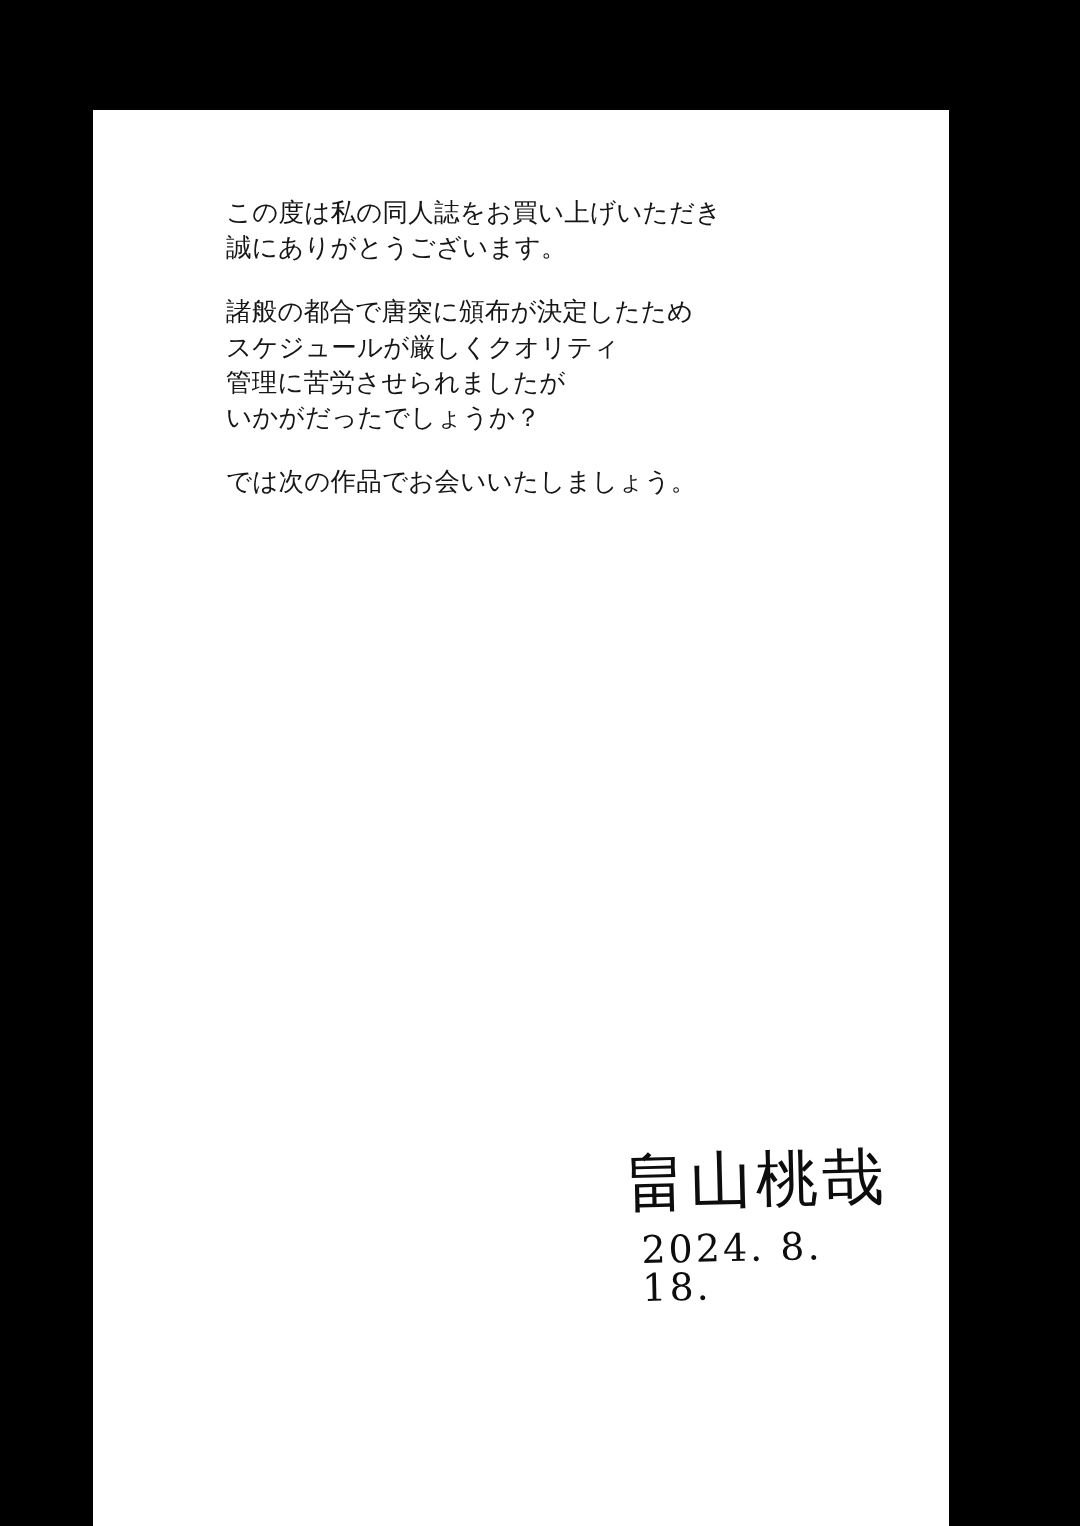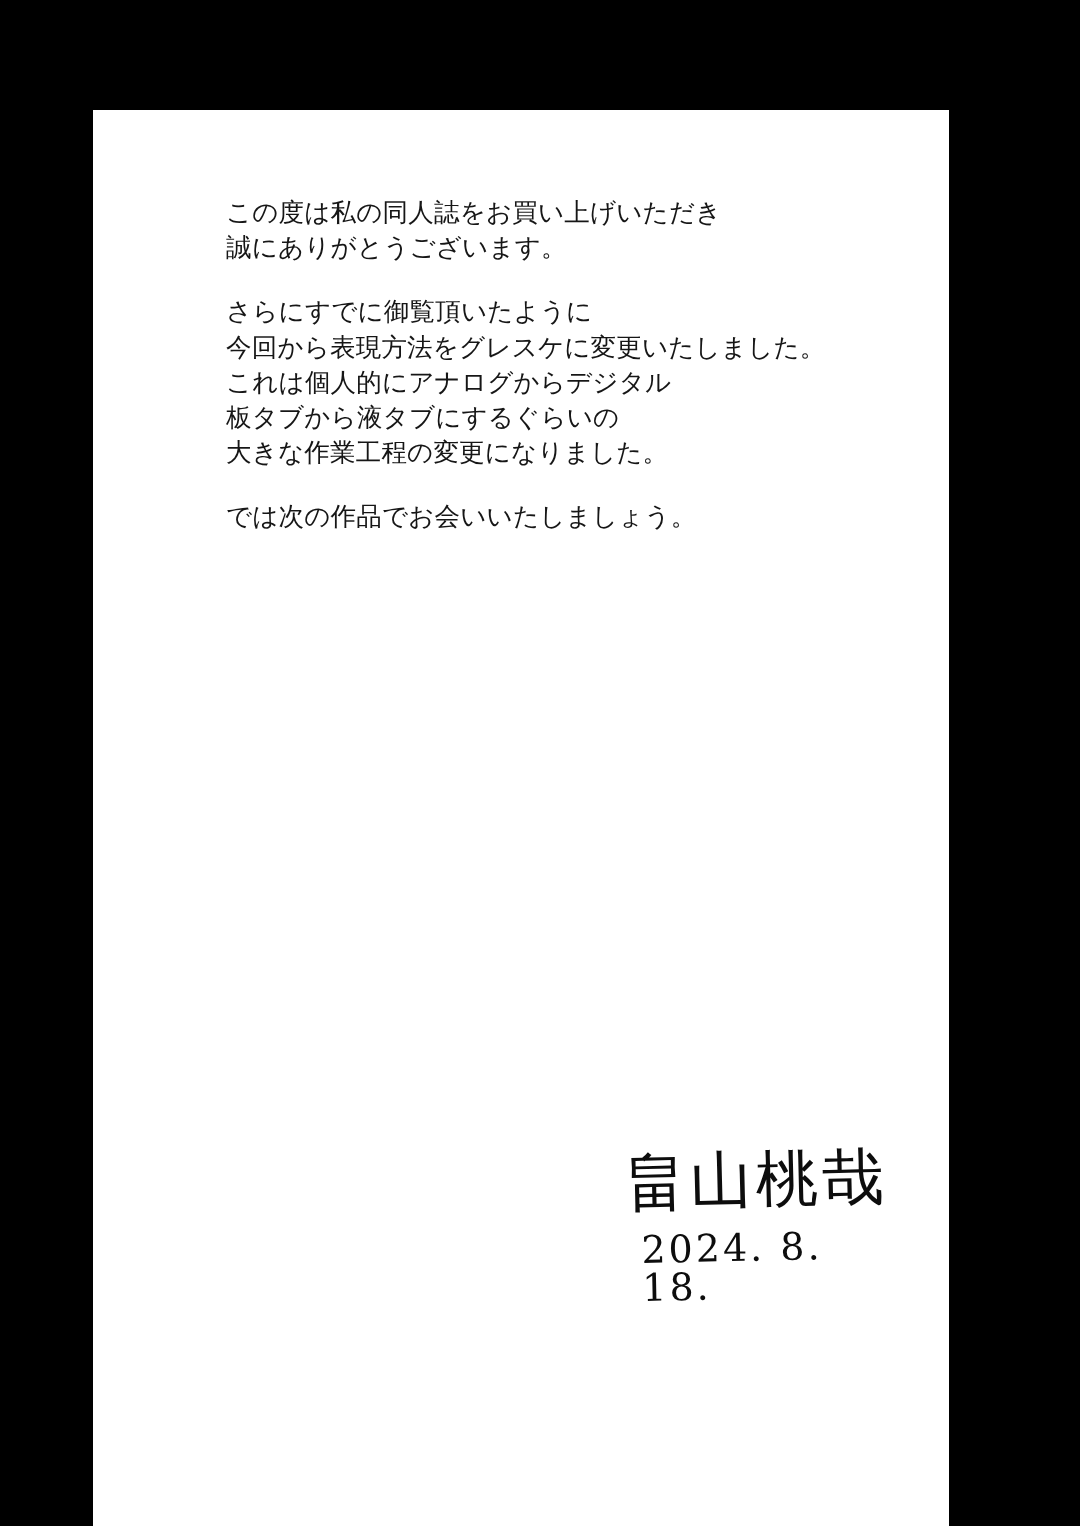--- a/index.html
+++ b/index.html
@@ -69,25 +69,24 @@
   }
 </style>
 </head>
 <body>
 
 <div class="page">
 
   <div class="afterword-body">
     <p class="para">この度は私の同人誌をお買い上げいただき
 誠にありがとうございます。</p>
-    <p class="para">さらにすでに御覧頂いたように
-今回から表現方法をグレスケに変更いたしました。
-これは個人的にアナログからデジタル
-板タブから液タブにするぐらいの
-大きな作業工程の変更になりました。</p>
+    <p class="para">諸般の都合で唐突に頒布が決定したため
+スケジュールが厳しくクオリティ
+管理に苦労させられましたが
+いかがだったでしょうか？</p>
     <p class="para">では次の作品でお会いいたしましょう。</p>
   </div>
 
   <div class="signature-block">
     <div class="signature-name">畠山桃哉</div>
     <div class="signature-date">2024. 8. 18.</div>
   </div>
 
 </div>
 

